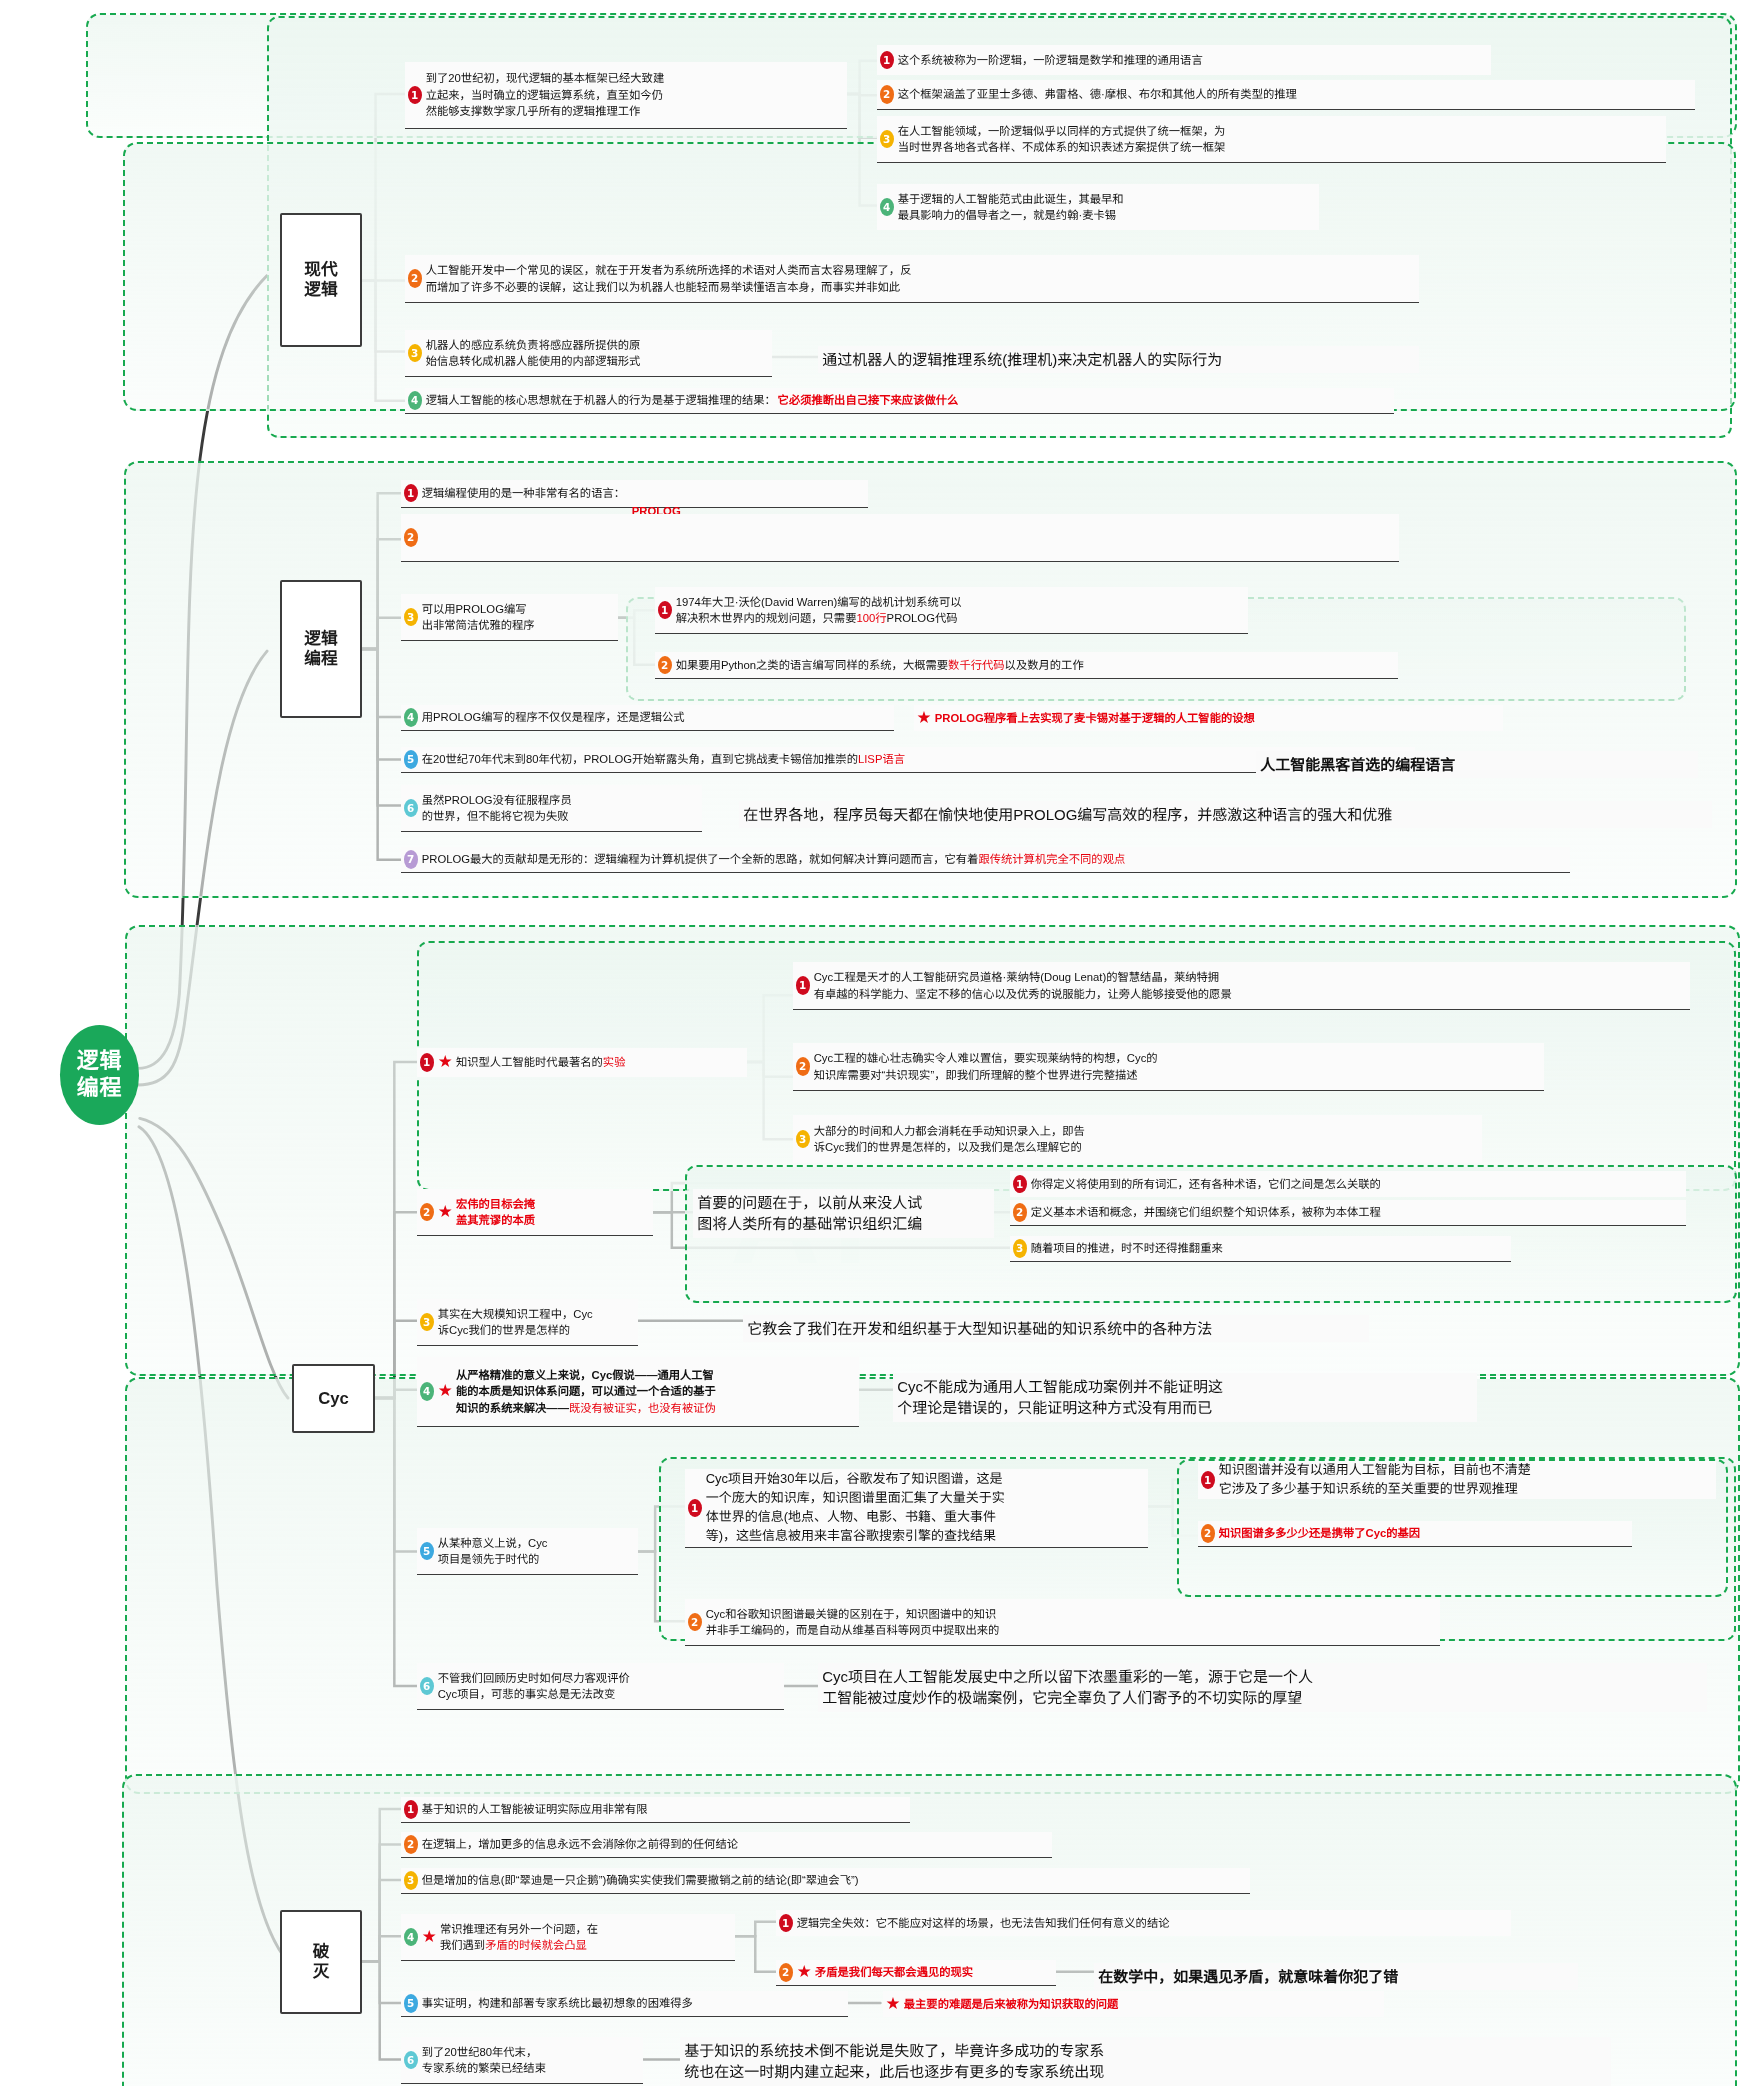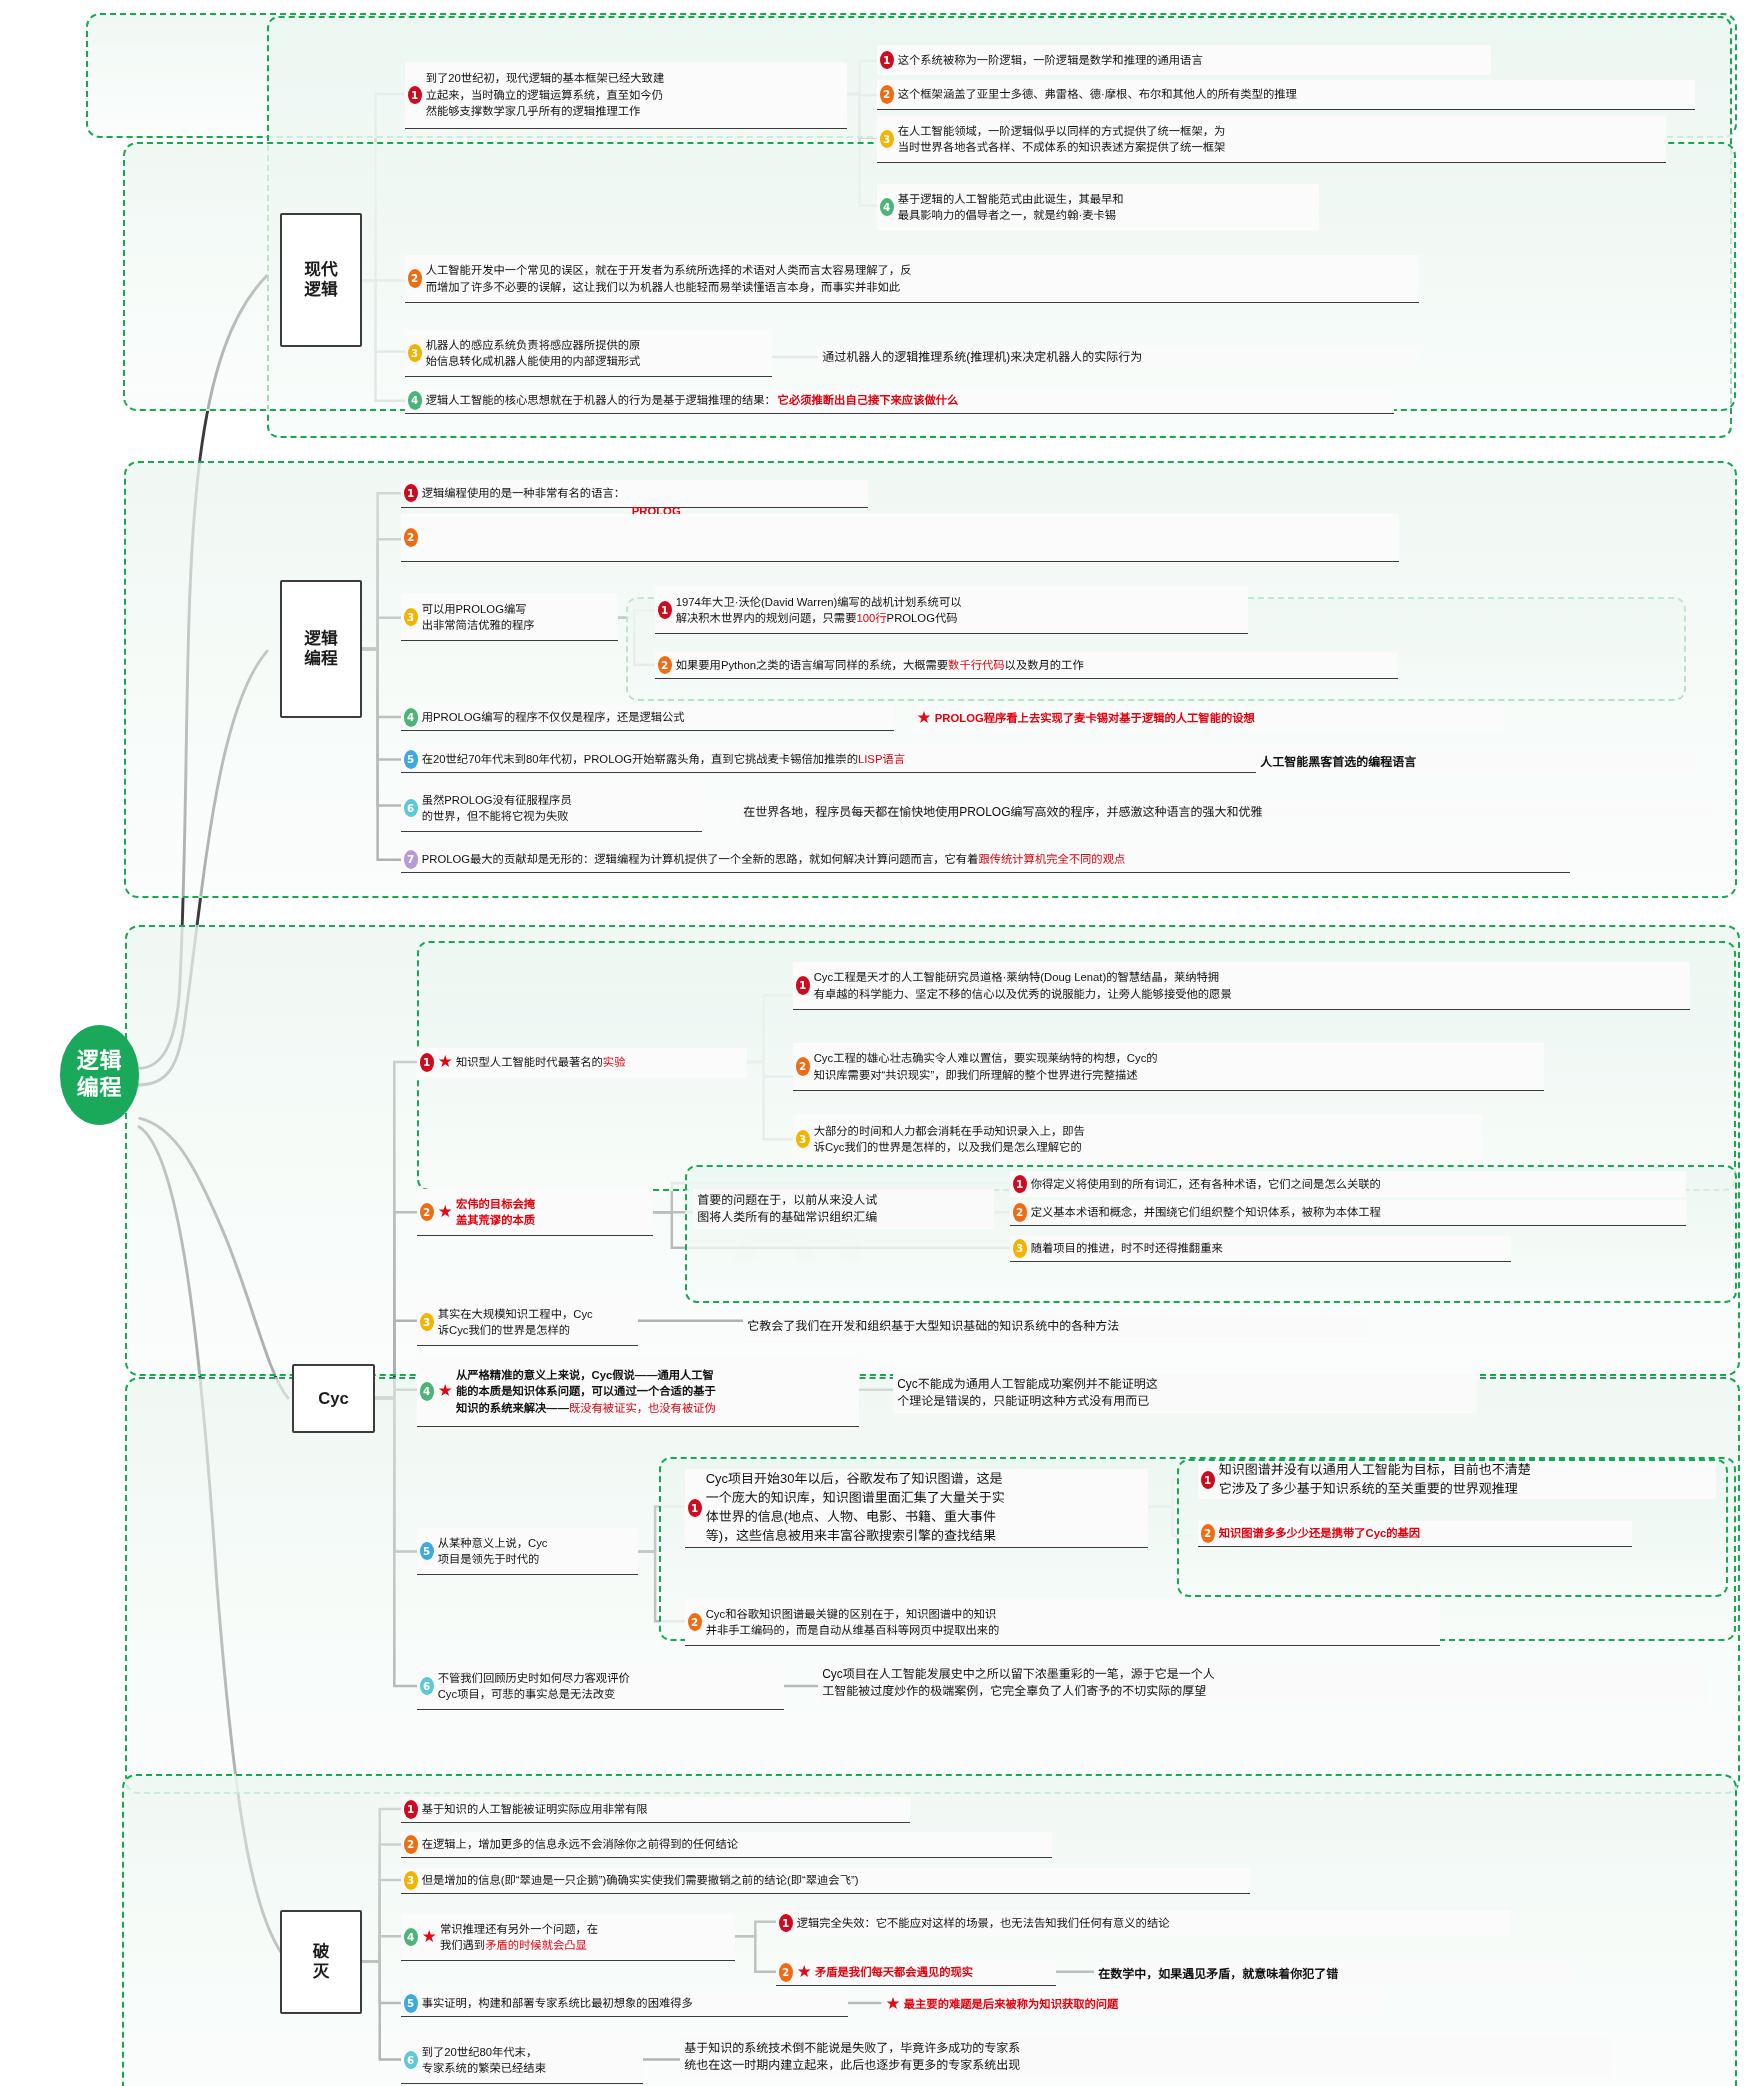--- a/index.html
+++ b/index.html
@@ -109,21 +109,21 @@
     color: #111111;
     white-space: pre-line;
   }
   .txt.sm { font-size: 13px; }
   .txt.red { color:#e8000d; font-weight: bold; }
   .txt .r { color:#e8000d; font-weight:normal; }
   .txt .k { font-weight: bold; color:#111; }
   .note {
     position: absolute;
     background: #fafafa;
-    font-size: 12px;
+    font-size: 15px;
     line-height: 1.45;
     color: #111111;
     z-index: 4;
     padding: 2.5px 4.2px;
     white-space: pre-line;
   }
   .note.bold { font-weight: bold; }
   .wm {
     position:absolute;
     z-index: 0;

